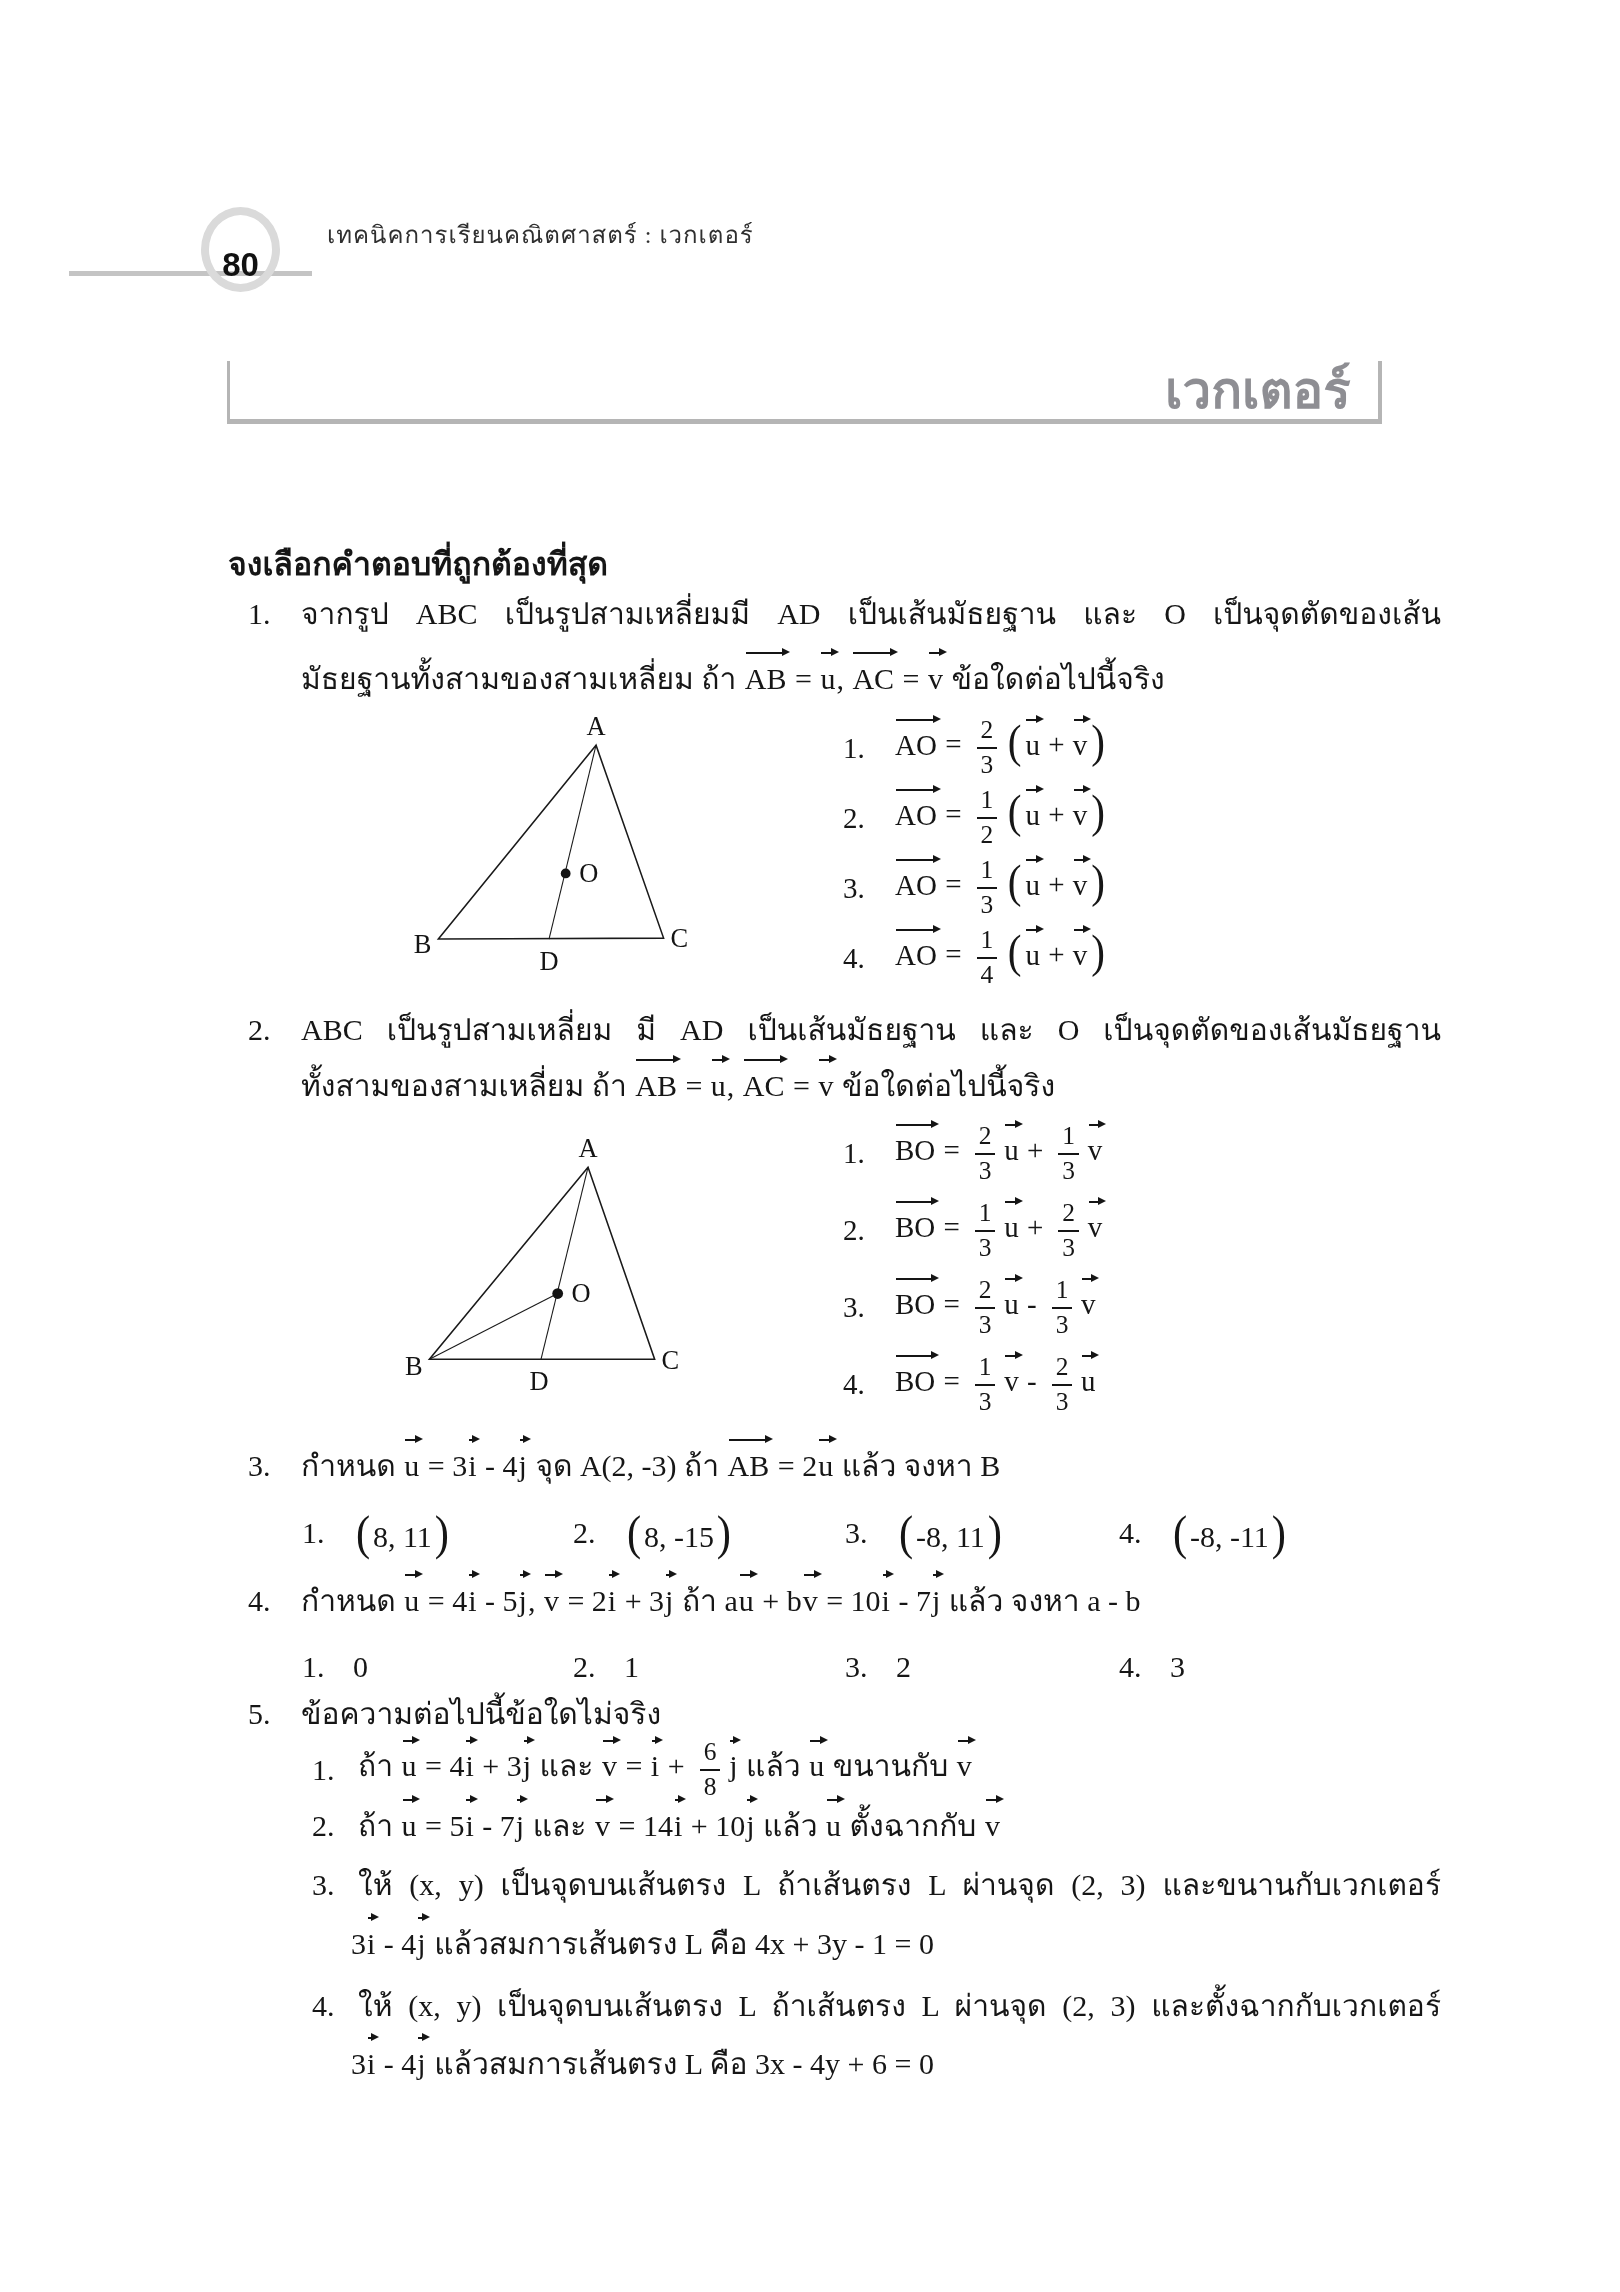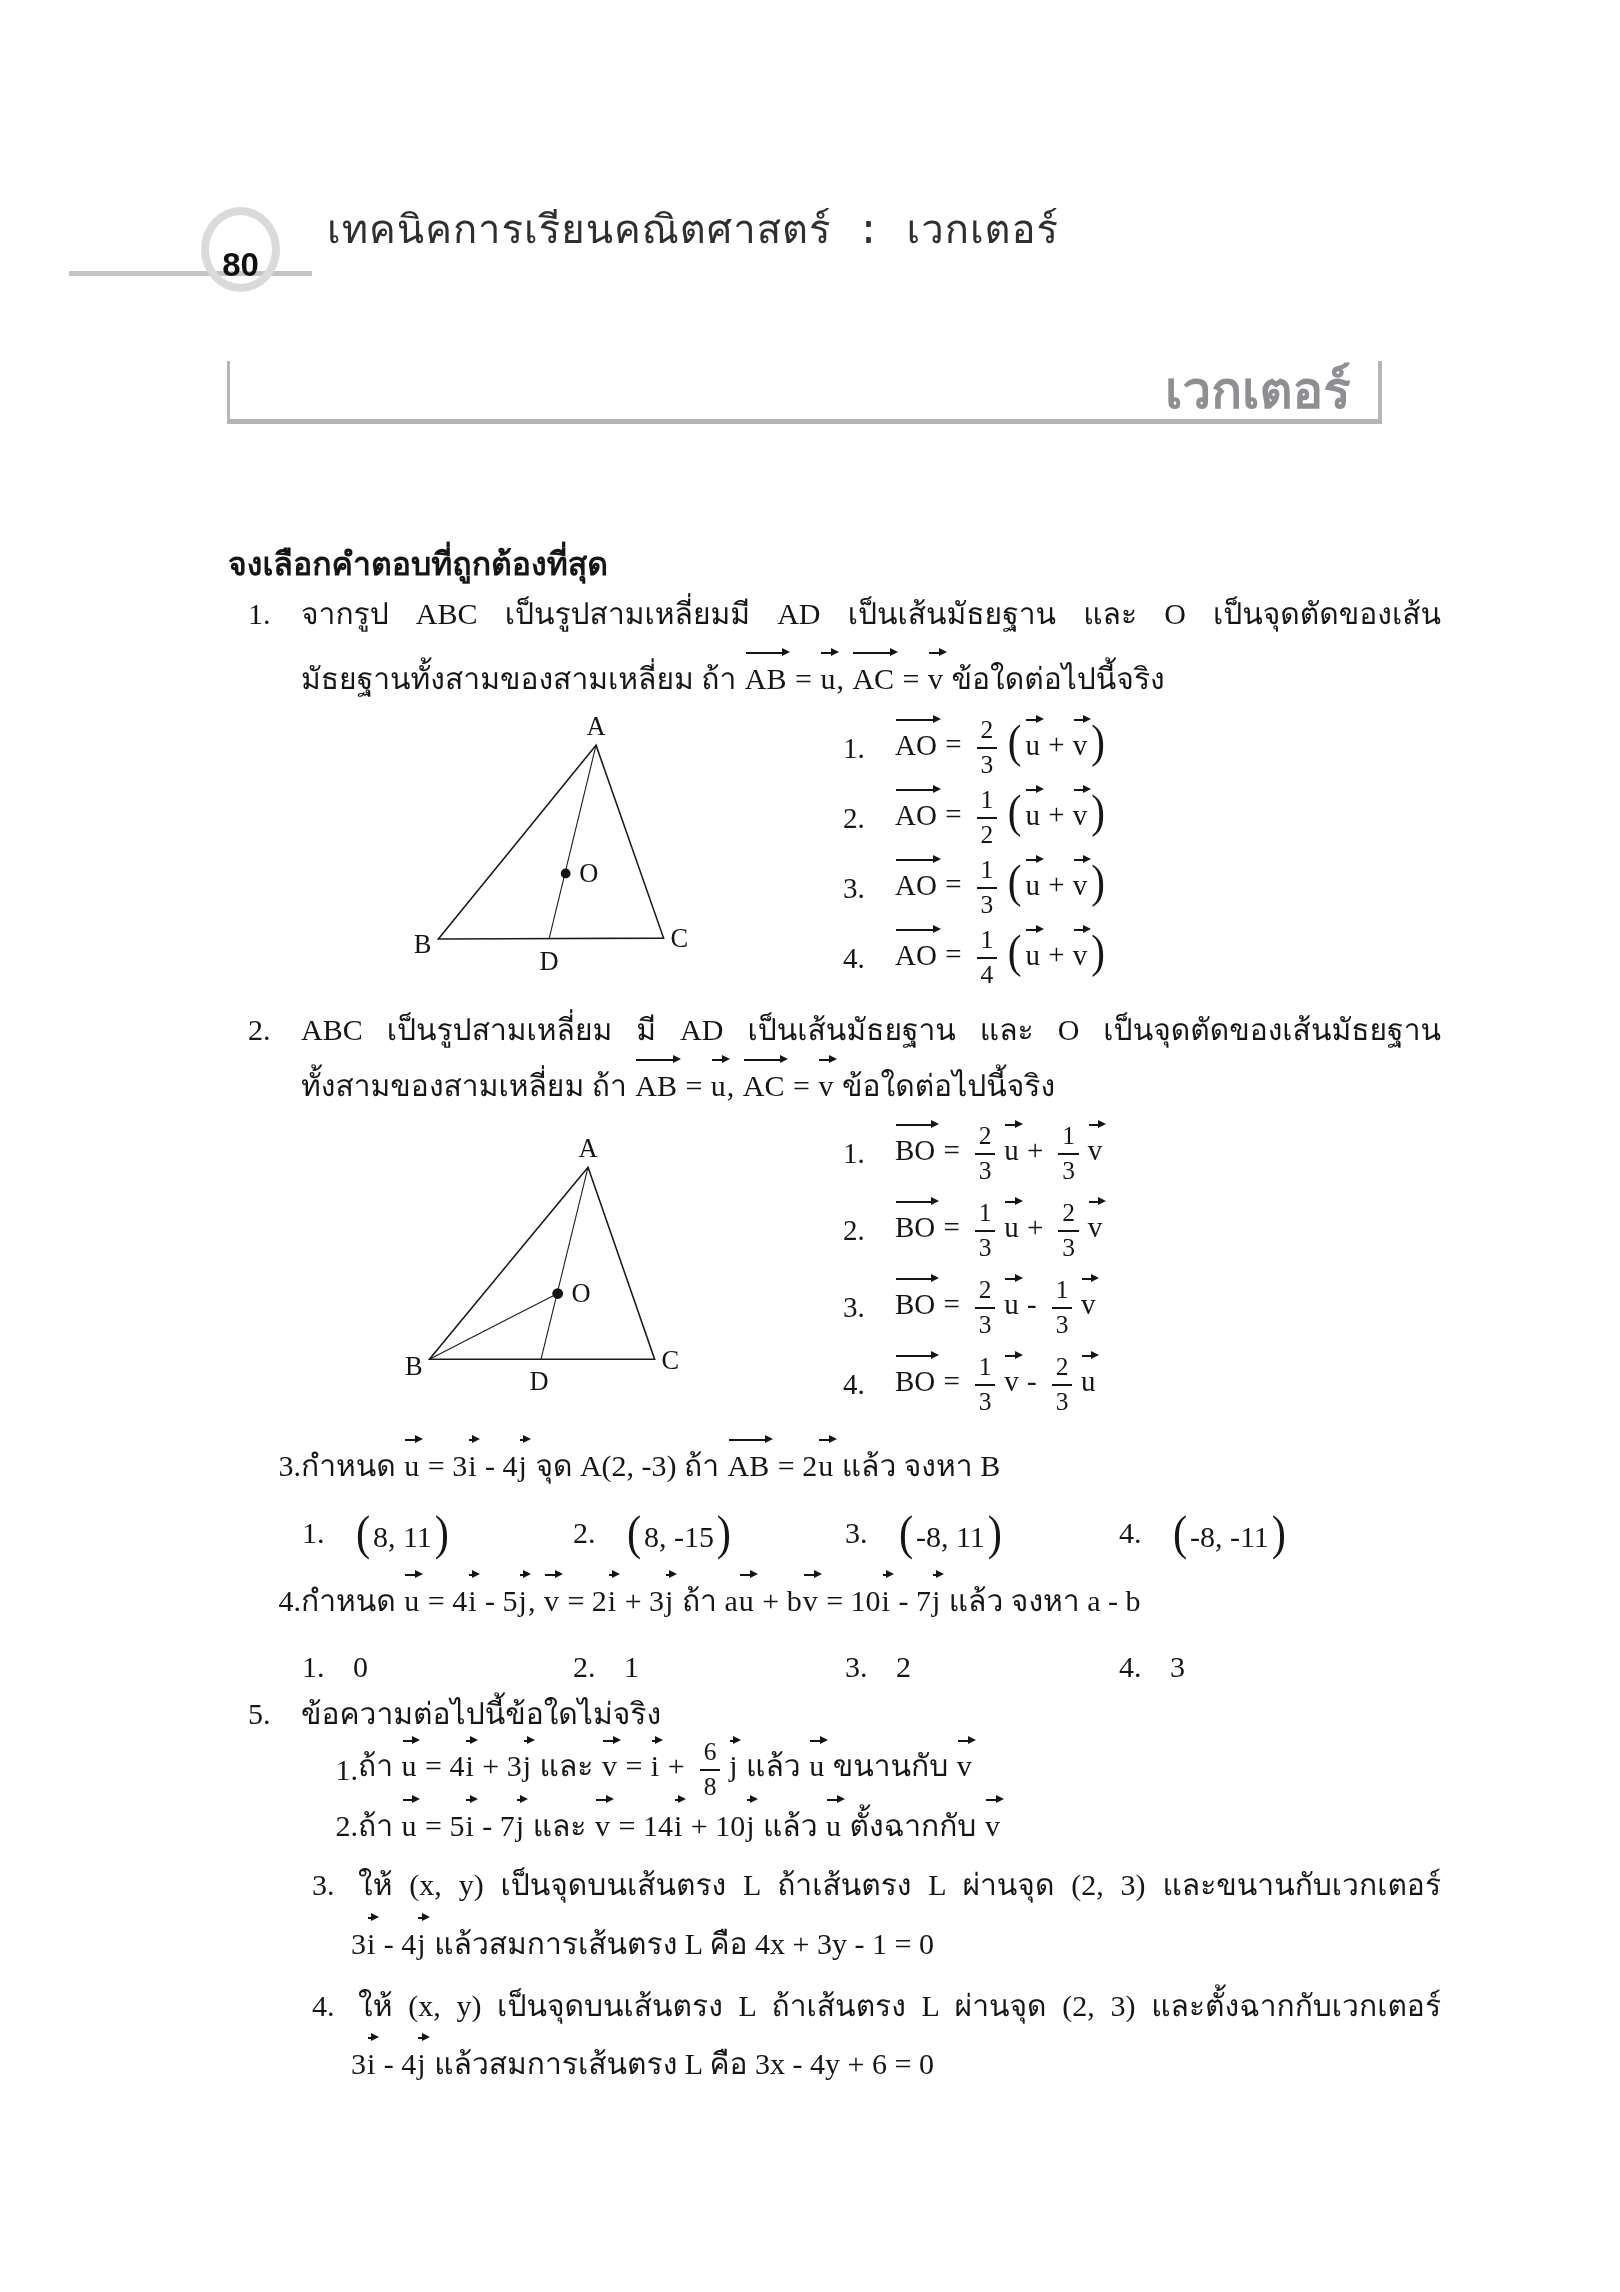--- a/index.html
+++ b/index.html
@@ -4,42 +4,42 @@
 <style>
   html,body{margin:0;padding:0;background:#e9e9e9;}
   .page{position:relative;width:1620px;height:2293px;background:#ffffff;margin:0 auto;
         font-family:"Liberation Serif","DejaVu Serif",serif;color:#161616;overflow:hidden;}
 
   
   .hdr-rule{position:absolute;left:69px;top:271px;width:243px;height:4.9px;background:#c4c4c4;}
   .hdr-badge{position:absolute;left:201px;top:207px;width:63px;height:69px;border:8.8px solid #dadada;
              border-radius:50%;display:flex;align-items:flex-end;justify-content:center;
              font-family:"Liberation Sans","DejaVu Sans",sans-serif;font-weight:bold;font-size:33px;color:#111;}
-  .hdr-title{position:absolute;left:327px;top:207px;font-family:Liberation Mono, monospace;
-             font-size:40px;color:#2f2f2f;line-height:1.3;letter-spacing:1px;}
+  .hdr-title{position:absolute;left:327px;top:220px;font-family:Liberation Serif, serif;
+             font-size:24px;color:#2f2f2f;line-height:1.3;letter-spacing:1px;}
 
   
   .banner{position:absolute;left:227px;top:341px;width:1155px;}
   .banner-bar{height:50px;background:#221e1e;display:flex;align-items:center;padding-left:41px;box-sizing:border-box;}
   .banner-bar span{color:#ffffff;font-family:"Liberation Sans","DejaVu Sans",sans-serif;
                    font-weight:bold;font-size:28px;letter-spacing:12.7px;}
   .banner-body{height:63px;background:#ffffff;border-left:3.9px solid #b5b5b5;border-right:4.9px solid #b5b5b5;
                border-bottom:5.9px solid #b5b5b5;display:flex;justify-content:flex-end;align-items:center;
                padding-right:27.4px;box-sizing:border-box;margin-top:20px;}
   .banner-body span{color:#8e8e93;font-family:"Liberation Sans","DejaVu Sans",sans-serif;
                     font-weight:bold;font-size:51px;line-height:1;}
 
   
   .instruction{position:absolute;left:228px;top:538px;font-weight:bold;font-size:32px;}
   .trow{position:absolute;left:248px;display:flex;align-items:center;font-size:30px;white-space:pre;}
   .qn{display:inline-block;width:53px;flex:0 0 53px;}
   .sn{display:inline-block;width:46px;flex:0 0 46px;}
   .jtext{display:inline-block;width:1140px;text-align:justify;text-align-last:justify;white-space:normal;}
   .jtext2{display:inline-block;width:1083px;text-align:justify;text-align-last:justify;white-space:normal;}
-  .mrow{position:absolute;display:flex;align-items:center;height:63px;font-size:30px;white-space:pre;text-align:right;}
+  .mrow{position:absolute;display:flex;align-items:center;height:63px;font-size:30px;white-space:pre;}
 
   
   .cgrid{position:absolute;display:grid;align-items:center;}
   .choice{display:flex;align-items:center;font-size:29px;white-space:pre;}
   .cnum{display:inline-block;width:51px;flex:0 0 51px;}
   .citem{position:absolute;display:flex;align-items:center;height:55px;font-size:30px;white-space:pre;}
   .cnum2{display:inline-block;width:51px;flex:0 0 51px;}
 
   
   .mt{white-space:pre;}

